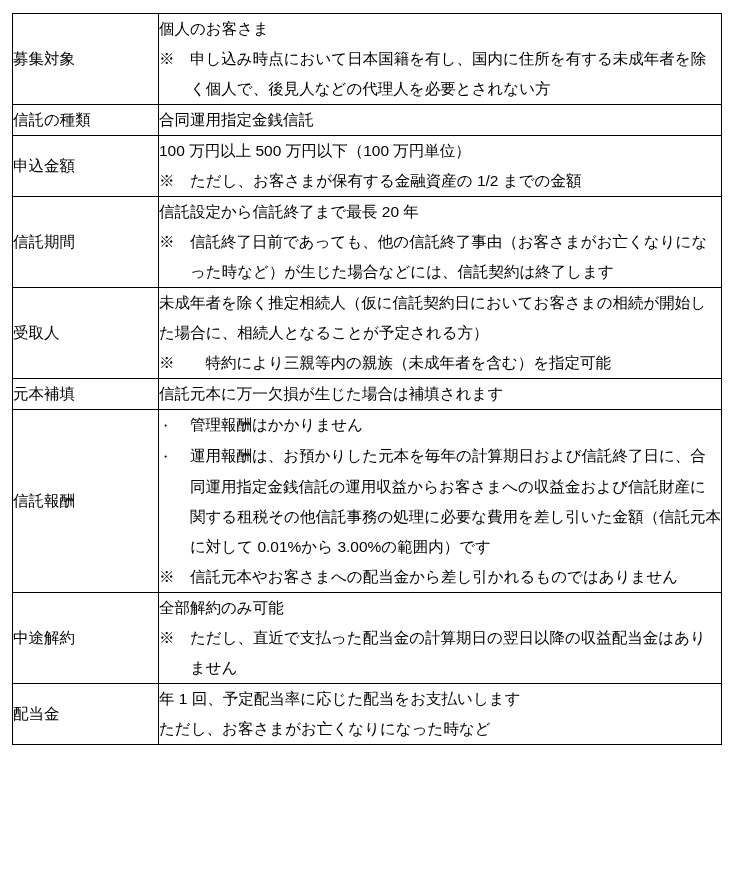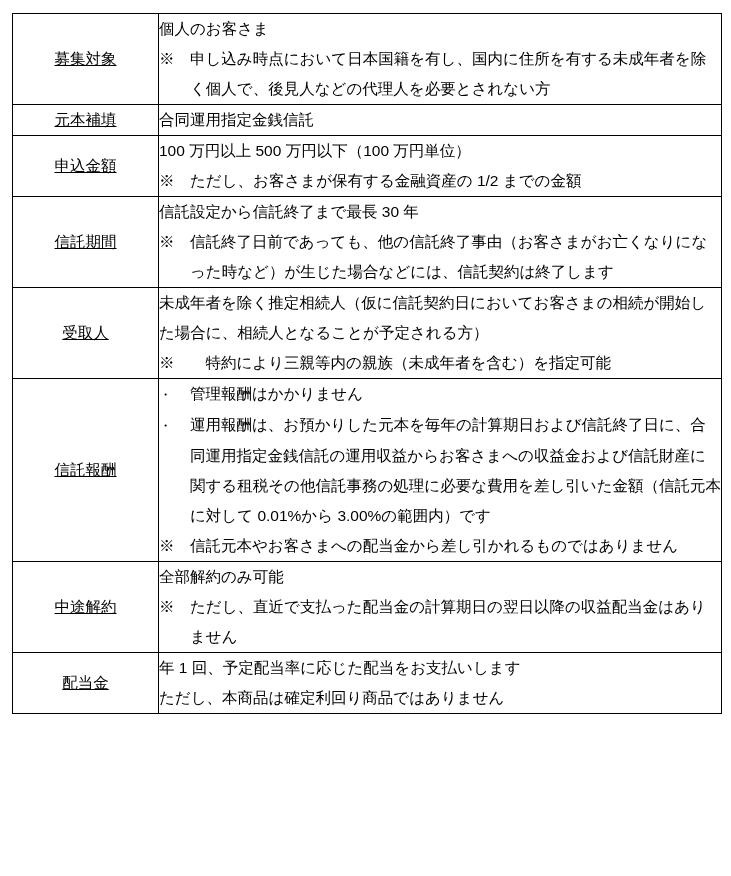--- a/index.html
+++ b/index.html
@@ -25,22 +25,20 @@
     table-layout: fixed;
     font-size: 15.5px;
     line-height: 30px;
   }
   table.terms td {
     border: 1px solid #000000;
     vertical-align: middle;
     padding: 0;
   }
   td.label-cell {
-    text-align: center;
-    text-decoration: underline;
   }
   td.content-cell {
     padding-left: 10px;
     padding-right: 7px;
   }
   td.content-cell p {
     margin: 0;
     text-align: left;
   }
   p.note, p.bullet {
@@ -70,51 +68,59 @@
           <td class="label-cell">
             <div>募集対象</div>
           </td>
           <td class="content-cell">
             <p class="text"><span>個人のお客さま</span></p>
             <p class="note"><span class="marker">※</span><span>申し込み時点において日本国籍を有し、国内に住所を有する未成年者を除く個人で、後見人などの代理人を必要とされない方</span></p>
           </td>
         </tr>
         <tr>
           <td class="label-cell">
-            <div>元本補填</div>
+            <div>信託の種類</div>
           </td>
           <td class="content-cell">
             <p class="text"><span>合同運用指定金銭信託</span></p>
           </td>
         </tr>
         <tr>
           <td class="label-cell">
             <div>申込金額</div>
           </td>
           <td class="content-cell">
             <p class="text"><span>100 万円以上 500 万円以下（100 万円単位）</span></p>
             <p class="note"><span class="marker">※</span><span>ただし、お客さまが保有する金融資産の 1/2 までの金額</span></p>
           </td>
         </tr>
         <tr>
           <td class="label-cell">
             <div>信託期間</div>
           </td>
           <td class="content-cell">
-            <p class="text"><span>信託設定から信託終了まで最長 30 年</span></p>
+            <p class="text"><span>信託設定から信託終了まで最長 20 年</span></p>
             <p class="note"><span class="marker">※</span><span>信託終了日前であっても、他の信託終了事由（お客さまがお亡くなりになった時など）が生じた場合などには、信託契約は終了します</span></p>
           </td>
         </tr>
         <tr>
           <td class="label-cell">
             <div>受取人</div>
           </td>
           <td class="content-cell">
             <p class="text"><span>未成年者を除く推定相続人（仮に信託契約日においてお客さまの相続が開始した場合に、相続人となることが予定される方）</span></p>
             <p class="note"><span class="marker">※</span><span>　特約により三親等内の親族（未成年者を含む）を指定可能</span></p>
+          </td>
+        </tr>
+        <tr>
+          <td class="label-cell">
+            <div>元本補填</div>
+          </td>
+          <td class="content-cell">
+            <p class="text"><span>信託元本に万一欠損が生じた場合は補填されます</span></p>
           </td>
         </tr>
         <tr>
           <td class="label-cell">
             <div>信託報酬</div>
           </td>
           <td class="content-cell">
             <p class="bullet"><span class="marker">・</span><span>管理報酬はかかりません</span></p>
             <p class="bullet"><span class="marker">・</span><span>運用報酬は、お預かりした元本を毎年の計算期日および信託終了日に、合同運用指定金銭信託の運用収益からお客さまへの収益金および信託財産に関する租税その他信託事務の処理に必要な費用を差し引いた金額（信託元本に対して 0.01%から 3.00%の範囲内）です</span></p>
             <p class="note"><span class="marker">※</span><span>信託元本やお客さまへの配当金から差し引かれるものではありません</span></p>
@@ -128,18 +134,18 @@
             <p class="text"><span>全部解約のみ可能</span></p>
             <p class="note"><span class="marker">※</span><span>ただし、直近で支払った配当金の計算期日の翌日以降の収益配当金はありません</span></p>
           </td>
         </tr>
         <tr>
           <td class="label-cell">
             <div>配当金</div>
           </td>
           <td class="content-cell">
             <p class="text"><span>年 1 回、予定配当率に応じた配当をお支払いします</span></p>
-            <p class="text"><span>ただし、本商品は確定利回り商品ではありません</span></p>
+            <p class="text"><span>ただし、お客さまがお亡くなりになった時など</span></p>
           </td>
         </tr>
       </tbody>
   </table>
 </div>
 
 </body></html>

